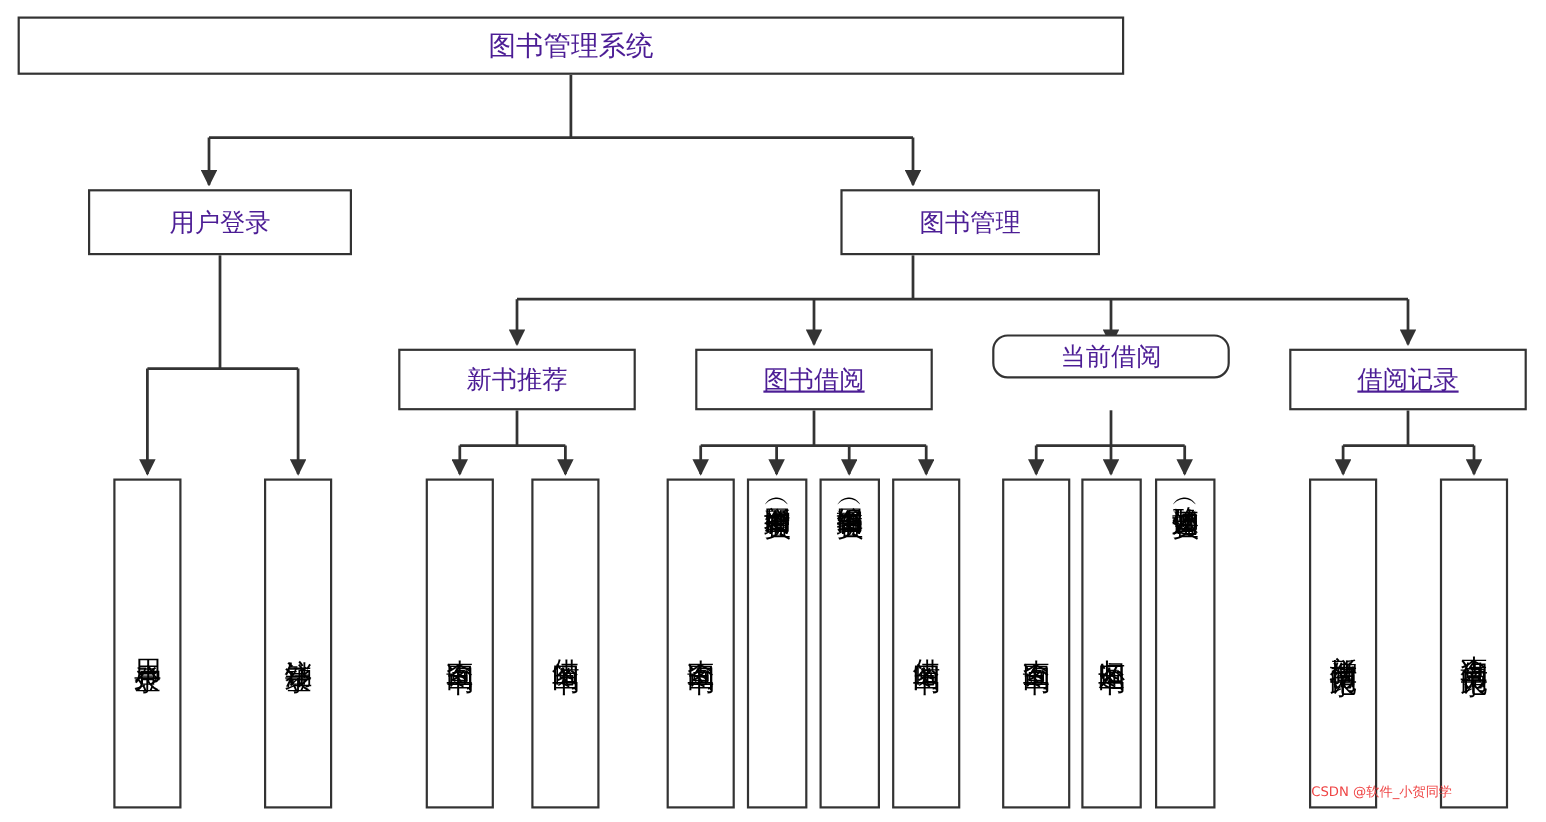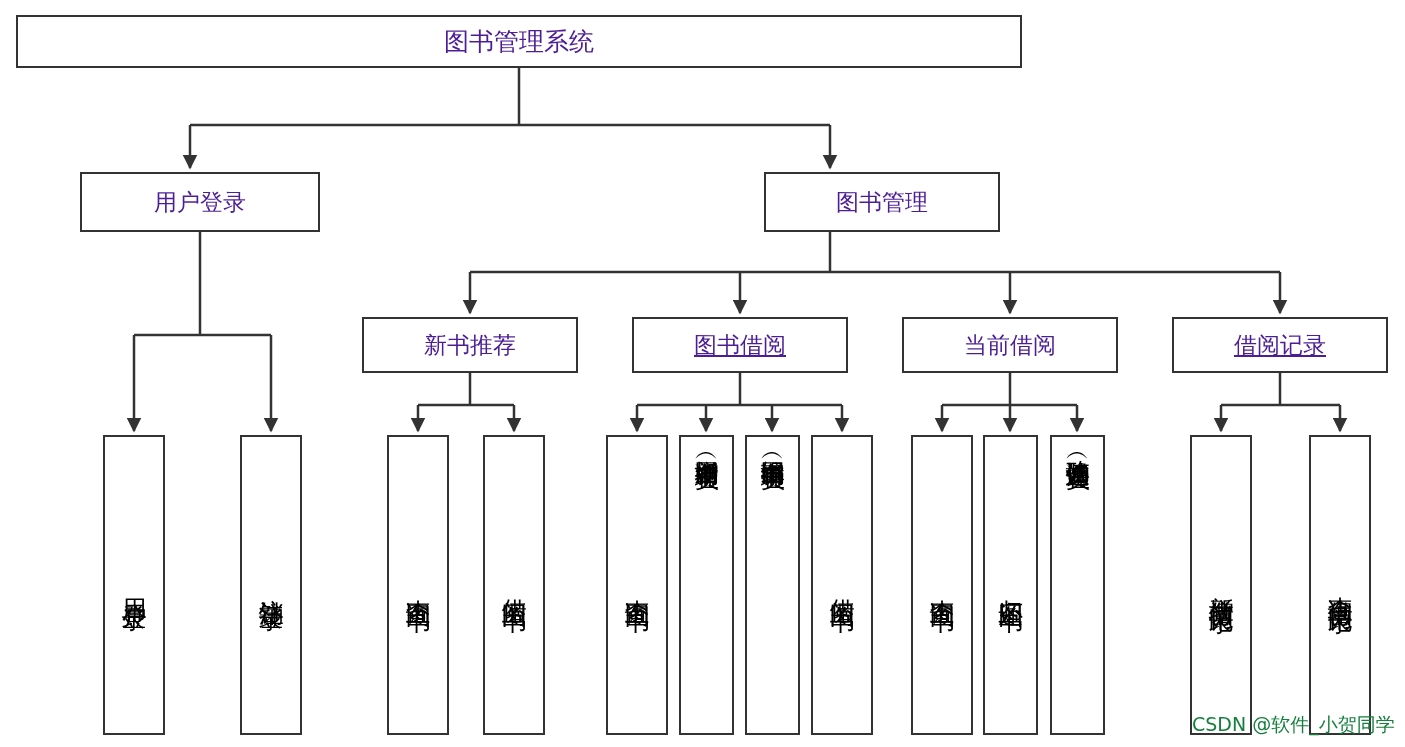--- a/index.html
+++ b/index.html
@@ -44,22 +44,22 @@
     box-sizing:border-box;
     border:2.5px solid #333333;
     background:#fff;
     z-index:3;
     overflow:hidden;
   }
   .leafwrap.top-align{align-items:flex-start;padding-top:4px;}
   #watermark{
     position:absolute;
     left:1192px;top:712px;
-    font-size:19px;
-    color:#15803d;
+    font-size:12px;
+    color:#ef4444;
     z-index:9;
     white-space:nowrap;
     font-family:"DejaVu Sans","Liberation Sans",sans-serif;
   }
   svg.lines{position:absolute;left:0;top:0;width:1405px;height:747px;z-index:1;}
 </style>
 </head>
 <body>
 
 <div id="diagram">
@@ -126,21 +126,21 @@
   <div class="node lvl2" style="left:744px;top:172px;width:236px;height:60px;margin-left:20px;">
     <span>图书管理</span>
   </div>
 
   <div class="node lvl3" style="left:362px;top:317px;width:216px;height:56px;">
     <span>新书推荐</span>
   </div>
   <div class="node lvl3" style="left:632px;top:317px;width:216px;height:56px;text-decoration:underline;">
     <span>图书借阅</span>
   </div>
-  <div class="node lvl3" style="left:902px;top:317px;width:216px;height:56px;">
+  <div class="node lvl3" style="left:902px;top:304px;width:216px;height:40px;border-radius:14px;">
     <span>当前借阅</span>
   </div>
   <div class="node lvl3" style="left:1172px;top:317px;width:216px;height:56px;text-decoration:underline;">
     <span>借阅记录</span>
   </div>
 
   <div class="leafwrap" style="left:103px;top:435px;width:62px;height:300px;">
     <span class="vtext">用户登录</span>
   </div>
   <div class="leafwrap" style="left:240px;top:435px;width:62px;height:300px;">

